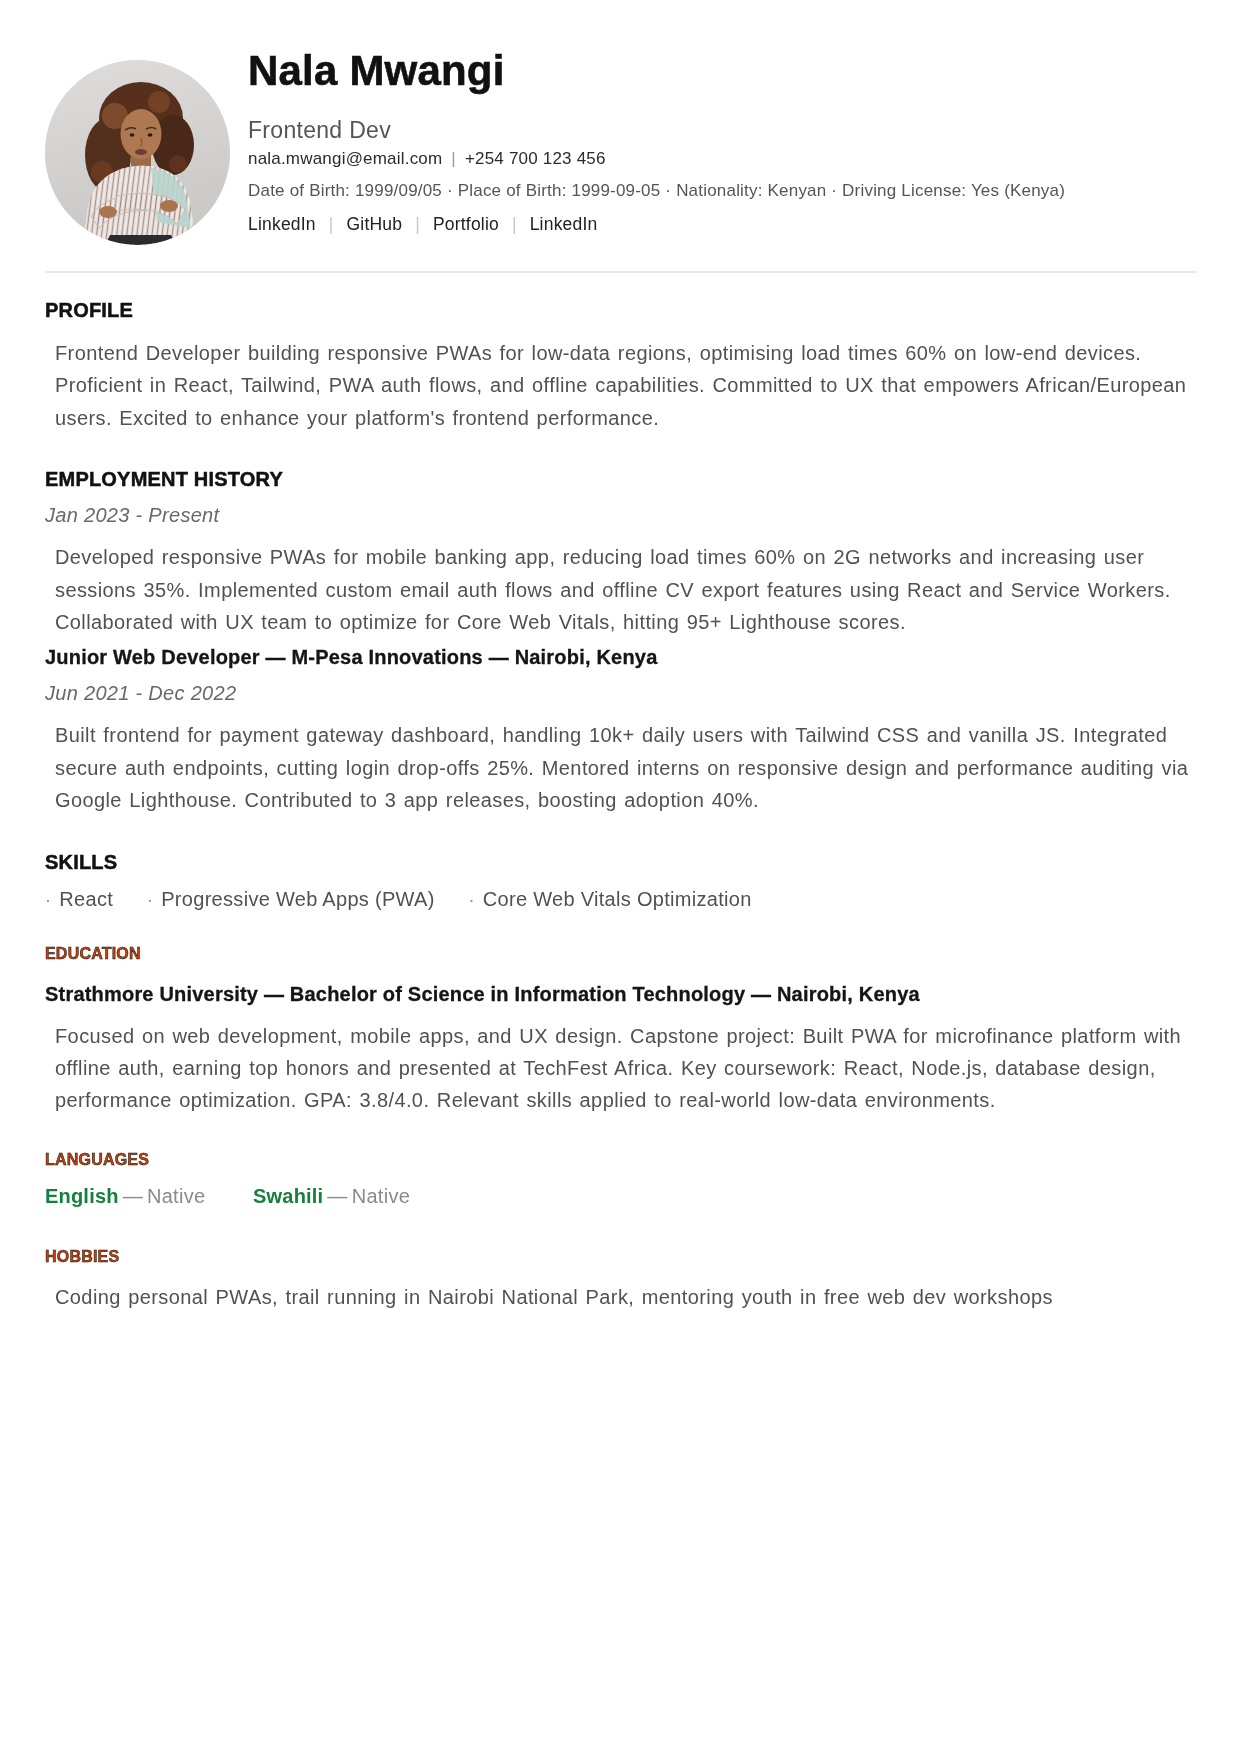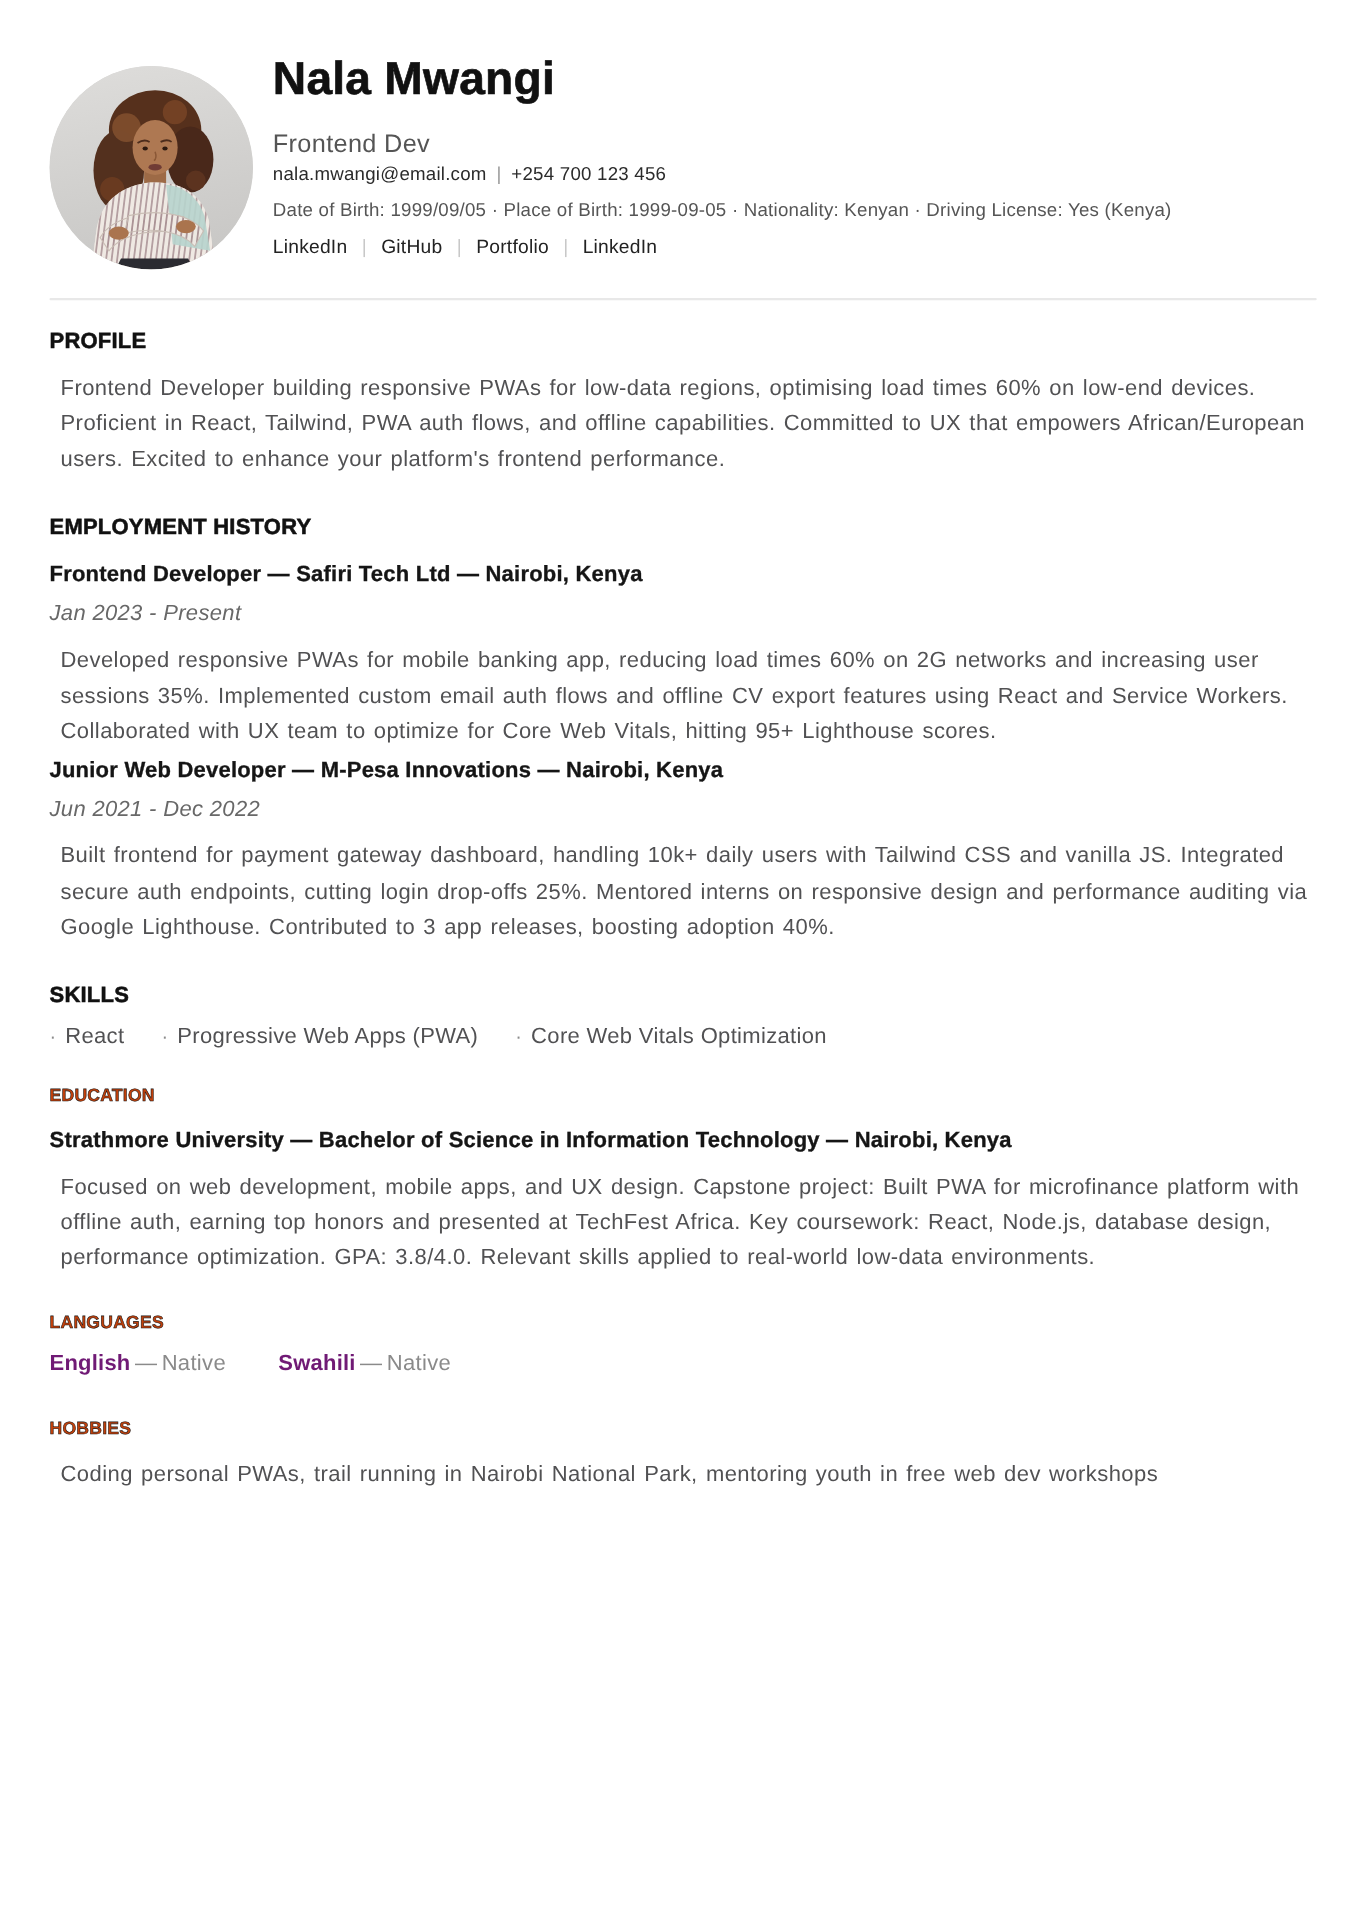--- a/index.html
+++ b/index.html
@@ -63,21 +63,21 @@
   }
   .entry-body { margin-top:14px; }
   .entry + .entry .entry-title { margin-top:8px; }
 
   .skills-line { margin-top:14px; font-size:20px; color:#515153; letter-spacing:0.3px; }
   .skill { margin-right:28px; }
   .skill .dot { color:#8b8b8b; margin-right:8px; font-size:18px; }
 
   .langs { margin-top:16px; font-size:20px; }
   .lang { margin-right:42px; }
-  .lang .lang-name { font-weight:700; color:#701a75; letter-spacing:0.2px; }
+  .lang .lang-name { font-weight:700; color:#15803d; letter-spacing:0.2px; }
   .lang .lang-sep, .lang .lang-level { color:#8a8a8a; letter-spacing:0.3px; }
   .lang .lang-sep { padding:0 4px; }
 </style>
 </head>
 <body>
 
 <div class="page">
 
   <header class="header">
     <div class="avatar-wrap">
@@ -149,21 +149,20 @@
 
   <section class="section section-profile">
     <h2 class="h-small">PROFILE</h2>
     <p class="body-text">Frontend Developer building responsive PWAs for low-data regions, optimising load times 60% on low-end devices. Proficient in React, Tailwind, PWA auth flows, and offline capabilities. Committed to UX that empowers African/European users. Excited to enhance your platform's frontend performance.</p>
   </section>
 
   <section class="section">
     <h2 class="h-small">EMPLOYMENT HISTORY</h2>
 
     <div class="entry">
-      <h3 class="entry-title">Frontend Developer — Safiri Tech Ltd — Nairobi, Kenya</h3>
       <div class="entry-dates">Jan 2023 - Present</div>
       <p class="body-text entry-body">Developed responsive PWAs for mobile banking app, reducing load times 60% on 2G networks and increasing user sessions 35%. Implemented custom email auth flows and offline CV export features using React and Service Workers. Collaborated with UX team to optimize for Core Web Vitals, hitting 95+ Lighthouse scores.</p>
     </div>
 
     <div class="entry">
       <h3 class="entry-title">Junior Web Developer — M-Pesa Innovations — Nairobi, Kenya</h3>
       <div class="entry-dates">Jun 2021 - Dec 2022</div>
       <p class="body-text entry-body">Built frontend for payment gateway dashboard, handling 10k+ daily users with Tailwind CSS and vanilla JS. Integrated secure auth endpoints, cutting login drop-offs 25%. Mentored interns on responsive design and performance auditing via Google Lighthouse. Contributed to 3 app releases, boosting adoption 40%.</p>
     </div>
   </section>

